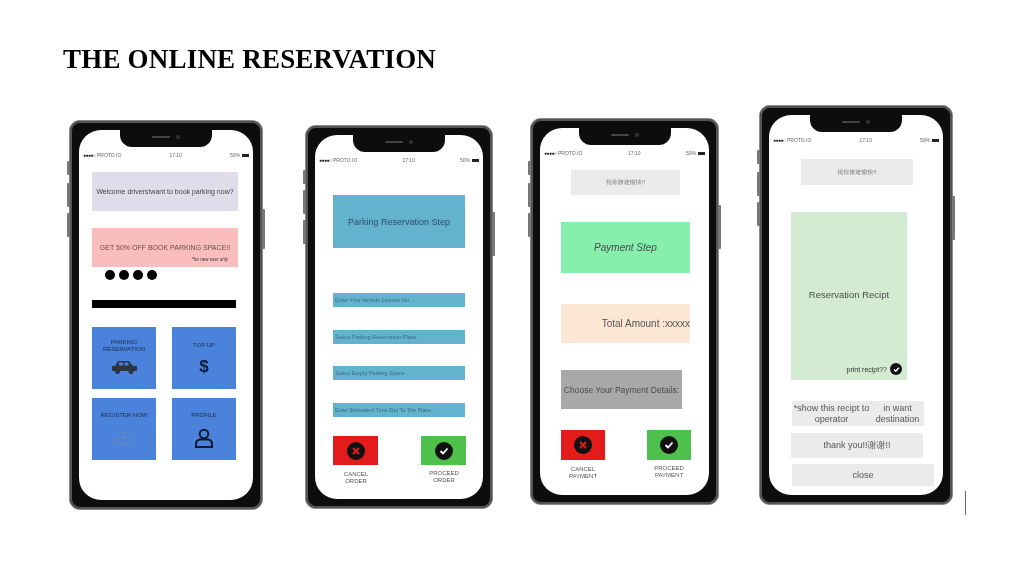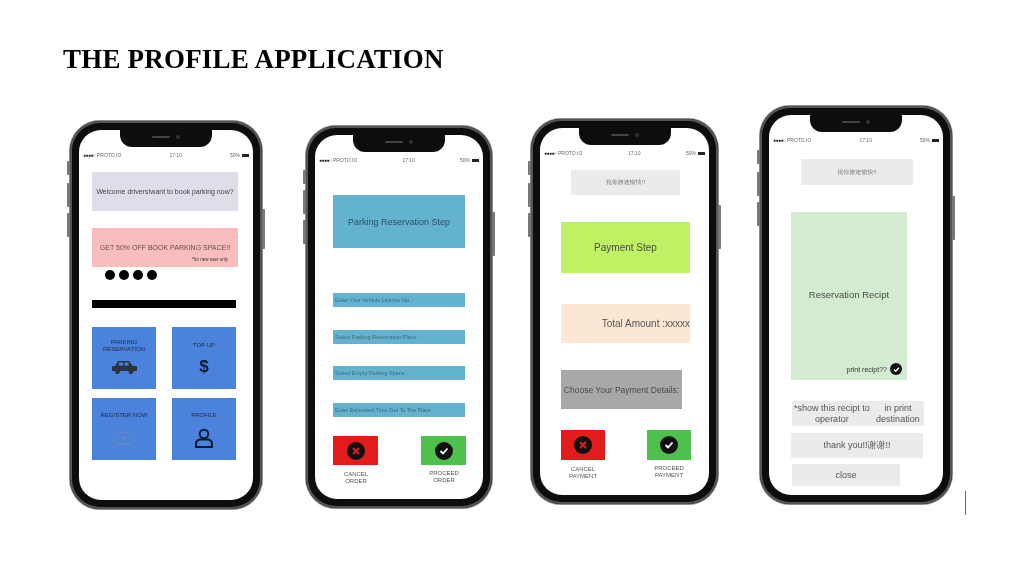--- a/index.html
+++ b/index.html
@@ -6,21 +6,21 @@
   html, body { width: 1024px; height: 580px; background: #ffffff; overflow: hidden; }
   body { position: relative; font-family: "Liberation Sans", sans-serif; color: #333; }
 
   .slide-title {
     position: absolute; left: 63px; top: 44px;
     font-family: "Liberation Serif", serif; font-weight: bold;
     font-size: 27px; color: #000; letter-spacing: 0.2px;
   }
 
   .phone {
-    position: absolute; background: #0d0d0d; border-radius: 30px;
+    position: absolute; background: #0d0d0d; border-radius: 10px;
     box-shadow: 0 0 0 2px #555 inset, 0 0 0 1px #888;
   }
   .phone .btn-side { position: absolute; width: 3px; background: #777; border-radius: 1px; }
   .phone .screen {
     position: absolute; left: 9px; top: 9px; right: 9px; bottom: 9px;
     background: #ffffff; border-radius: 22px; overflow: hidden;
   }
   .notch {
     position: absolute; top: 0; left: 50%; transform: translateX(-50%);
     width: 92px; height: 17px; background: #0d0d0d; border-radius: 0 0 12px 12px;
@@ -52,36 +52,36 @@
   .step-blue { background: #63b3ce; color: #2c4f66; font-size: 9px; }
   .field-blue { background: #63b3ce; color: #3f6a80; font-size: 5.5px; justify-content: flex-start; padding-left: 2px; }
 
   .act-red { background: #e31b1b; }
   .act-green { background: #4ec14d; }
   .circ { width: 18px; height: 18px; border-radius: 50%; background: #111; display: flex; align-items: center; justify-content: center; }
   .act-caption { position: absolute; font-size: 6px; color: #555; text-align: center; line-height: 7px; }
 
   
   .grey-note { background: #ebebeb; color: #777; font-size: 6px; }
-  .pay-step { background: #bef264; color: #4a4a4a; font-size: 10px; }
+  .pay-step { background: #86efac; color: #4a4a4a; font-size: 10px; font-style: italic; }
   .total-amt { background: #fbe7d3; color: #555; font-size: 10px; justify-content: flex-end; }
   .choose-pay { background: #a8a8a8; color: #4a4a4a; font-size: 8.5px; }
 
   
   .receipt { background: #d3ecd1; color: #4a4a4a; font-size: 9.5px; }
   .receipt .print { position: absolute; right: 5px; bottom: 5px; font-size: 7px; color: #333; display: flex; align-items: center; gap: 3px; }
   .receipt .print .circ { width: 12px; height: 12px; }
   .info-grey { background: #ebebeb; color: #555; font-size: 9px; line-height: 11px; flex-direction: row; }
 
   .cursor-line { position: absolute; left: 965px; top: 491px; width: 1px; height: 24px; background: #666; }
 </style>
 </head>
 <body>
 
-<div class="slide-title">THE PROFILE APPLICATION</div>
+<div class="slide-title">THE ONLINE RESERVATION</div>
 
 <div class="phone" style="left:70px; top:121px; width:192px; height:388px;">
   <div class="btn-side" style="left:-3px; top:40px; height:14px;"></div>
   <div class="btn-side" style="left:-3px; top:62px; height:24px;"></div>
   <div class="btn-side" style="left:-3px; top:92px; height:24px;"></div>
   <div class="btn-side" style="right:-3px; top:88px; height:40px;"></div>
   <div class="screen">
     <div class="notch">
         <div class="speaker"></div>
         <div class="camera"></div>
@@ -295,27 +295,27 @@
         <span class="circ">
           <svg width="7" height="7" viewBox="0 0 10 10">
               <path d="M1.5 5 L4 7.5 L8.5 2.5" stroke="#fff" stroke-width="2" fill="none"></path>
             </svg>
         </span>
       </span>
     </div>
 
     <div class="blk info-grey" style="left:23px; top:286px; width:132px; height:25px;">
       <span>*show this recipt to operator</span>
-      <span>in print destination</span>
+      <span>in want destination</span>
     </div>
 
     <div class="blk info-grey" style="left:22px; top:318px; width:132px; height:25px;">
       <span>thank you!!</span>
       <span>谢谢!!</span>
     </div>
 
-    <div class="blk info-grey" style="left:23px; top:349px; width:108px; height:22px;">
+    <div class="blk info-grey" style="left:23px; top:349px; width:142px; height:22px;">
       <span>close</span>
     </div>
   </div>
 </div>
 
 <div class="cursor-line"></div>
 
 </body></html>

